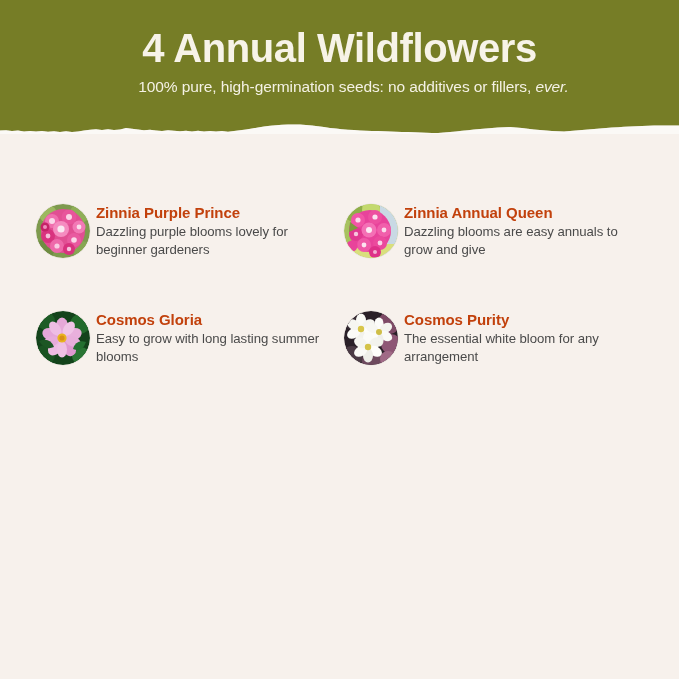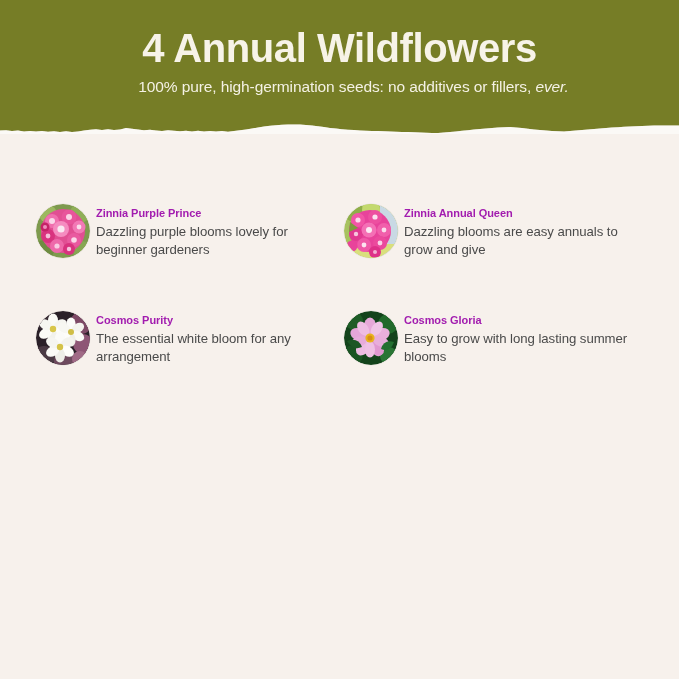--- a/index.html
+++ b/index.html
@@ -93,22 +93,22 @@
     display: block;
     overflow: hidden;
     box-shadow: 0 0 0 0.5px rgba(0,0,0,0.07);
   }
   .item-text {
     padding-left: 6px;
     padding-top: 8px;
     max-width: 226px;
   }
   .item-title {
-    color: #a21caf;
-    font-size: 11px;
+    color: #c2410c;
+    font-size: 15px;
     font-weight: bold;
     line-height: 18px;
     letter-spacing: -0.05px;
     margin: 0;
     white-space: nowrap;
   }
   .item-desc {
     color: #4A4A4A;
     font-size: 13.2px;
     font-weight: normal;
@@ -238,20 +238,61 @@
           <circle cx="20" cy="41" r="2.4" fill="#FCE3F0"></circle>
           <circle cx="12" cy="30" r="2.2" fill="#F7C4DE"></circle>
           <circle cx="31" cy="48" r="2" fill="#F2AFD2"></circle>
           <path d="M6 18 L14 24 L5 28 Z" fill="#7E9A3E"></path>
         </g>
       </svg>
     </div>
     <div class="item-text">
       <div class="item-title">Zinnia Annual Queen</div>
       <div class="item-desc">Dazzling blooms are easy annuals to grow and give</div>
+    </div>
+  </div>
+
+  <div class="item">
+    <div class="thumb-wrap">
+      <svg class="thumb" viewBox="0 0 54 54">
+        <defs>
+            <clipPath id="c3">
+              <circle cx="27" cy="27" r="27"></circle>
+            </clipPath>
+          </defs>
+        <g clip-path="url(#c3)">
+          <rect width="54" height="54" fill="#13431B"></rect>
+          <circle cx="10" cy="10" r="9" fill="#1E5C26"></circle>
+          <circle cx="44" cy="13" r="10" fill="#216A2B"></circle>
+          <circle cx="9" cy="44" r="10" fill="#1A5322"></circle>
+          <circle cx="45" cy="45" r="9" fill="#2A7534"></circle>
+          <circle cx="27" cy="24" r="6" fill="#16481E"></circle>
+          <g transform="translate(26,27)">
+            <ellipse cx="0" cy="-11.5" rx="6.2" ry="9" fill="#E6A8D8"></ellipse>
+            <ellipse cx="11" cy="-3.5" rx="9" ry="6.2" fill="#E4A3D6" transform="rotate(72)"></ellipse>
+            <ellipse cx="0" cy="-11.5" rx="6.2" ry="9" fill="#E9B0DC" transform="rotate(72)"></ellipse>
+            <ellipse cx="0" cy="-11.5" rx="6.2" ry="9" fill="#E099D1" transform="rotate(144)"></ellipse>
+            <ellipse cx="0" cy="-11.5" rx="6.2" ry="9" fill="#EDBBE2" transform="rotate(216)"></ellipse>
+            <ellipse cx="0" cy="-11.5" rx="6.2" ry="9" fill="#E5A6D8" transform="rotate(288)"></ellipse>
+            <ellipse cx="0" cy="-11.5" rx="5" ry="8" fill="#F0C4E6" transform="rotate(36)"></ellipse>
+            <ellipse cx="0" cy="-11.5" rx="5" ry="8" fill="#E8AEDB" transform="rotate(108)"></ellipse>
+            <ellipse cx="0" cy="-11.5" rx="5" ry="8" fill="#EFC0E4" transform="rotate(180)"></ellipse>
+            <ellipse cx="0" cy="-11.5" rx="5" ry="8" fill="#E7ABDA" transform="rotate(252)"></ellipse>
+            <ellipse cx="0" cy="-11.5" rx="5" ry="8" fill="#EEBDE3" transform="rotate(324)"></ellipse>
+            <circle cx="0" cy="0" r="4.6" fill="#E8B41E"></circle>
+            <circle cx="0" cy="0" r="2.6" fill="#D98F14"></circle>
+          </g>
+          <path d="M3 30 Q14 26 18 36 Q9 40 3 30 Z" fill="#1C5624"></path>
+          <path d="M50 31 Q40 28 37 38 Q46 42 50 31 Z" fill="#237030"></path>
+        </g>
+      </svg>
+    </div>
+    <div class="item-text">
+      <div class="item-title">Cosmos Gloria</div>
+      <div class="item-desc">Easy to grow with long lasting summer blooms</div>
     </div>
   </div>
 
   <div class="item">
     <div class="thumb-wrap">
       <svg class="thumb" viewBox="0 0 54 54">
         <defs>
             <clipPath id="c4">
               <circle cx="27" cy="27" r="27"></circle>
             </clipPath>
@@ -293,54 +334,13 @@
           </g>
         </g>
       </svg>
     </div>
     <div class="item-text">
       <div class="item-title">Cosmos Purity</div>
       <div class="item-desc">The essential white bloom for any arrangement</div>
     </div>
   </div>
 
-  <div class="item">
-    <div class="thumb-wrap">
-      <svg class="thumb" viewBox="0 0 54 54">
-        <defs>
-            <clipPath id="c3">
-              <circle cx="27" cy="27" r="27"></circle>
-            </clipPath>
-          </defs>
-        <g clip-path="url(#c3)">
-          <rect width="54" height="54" fill="#13431B"></rect>
-          <circle cx="10" cy="10" r="9" fill="#1E5C26"></circle>
-          <circle cx="44" cy="13" r="10" fill="#216A2B"></circle>
-          <circle cx="9" cy="44" r="10" fill="#1A5322"></circle>
-          <circle cx="45" cy="45" r="9" fill="#2A7534"></circle>
-          <circle cx="27" cy="24" r="6" fill="#16481E"></circle>
-          <g transform="translate(26,27)">
-            <ellipse cx="0" cy="-11.5" rx="6.2" ry="9" fill="#E6A8D8"></ellipse>
-            <ellipse cx="11" cy="-3.5" rx="9" ry="6.2" fill="#E4A3D6" transform="rotate(72)"></ellipse>
-            <ellipse cx="0" cy="-11.5" rx="6.2" ry="9" fill="#E9B0DC" transform="rotate(72)"></ellipse>
-            <ellipse cx="0" cy="-11.5" rx="6.2" ry="9" fill="#E099D1" transform="rotate(144)"></ellipse>
-            <ellipse cx="0" cy="-11.5" rx="6.2" ry="9" fill="#EDBBE2" transform="rotate(216)"></ellipse>
-            <ellipse cx="0" cy="-11.5" rx="6.2" ry="9" fill="#E5A6D8" transform="rotate(288)"></ellipse>
-            <ellipse cx="0" cy="-11.5" rx="5" ry="8" fill="#F0C4E6" transform="rotate(36)"></ellipse>
-            <ellipse cx="0" cy="-11.5" rx="5" ry="8" fill="#E8AEDB" transform="rotate(108)"></ellipse>
-            <ellipse cx="0" cy="-11.5" rx="5" ry="8" fill="#EFC0E4" transform="rotate(180)"></ellipse>
-            <ellipse cx="0" cy="-11.5" rx="5" ry="8" fill="#E7ABDA" transform="rotate(252)"></ellipse>
-            <ellipse cx="0" cy="-11.5" rx="5" ry="8" fill="#EEBDE3" transform="rotate(324)"></ellipse>
-            <circle cx="0" cy="0" r="4.6" fill="#E8B41E"></circle>
-            <circle cx="0" cy="0" r="2.6" fill="#D98F14"></circle>
-          </g>
-          <path d="M3 30 Q14 26 18 36 Q9 40 3 30 Z" fill="#1C5624"></path>
-          <path d="M50 31 Q40 28 37 38 Q46 42 50 31 Z" fill="#237030"></path>
-        </g>
-      </svg>
-    </div>
-    <div class="item-text">
-      <div class="item-title">Cosmos Gloria</div>
-      <div class="item-desc">Easy to grow with long lasting summer blooms</div>
-    </div>
-  </div>
-
 </div>
 
 </body></html>

